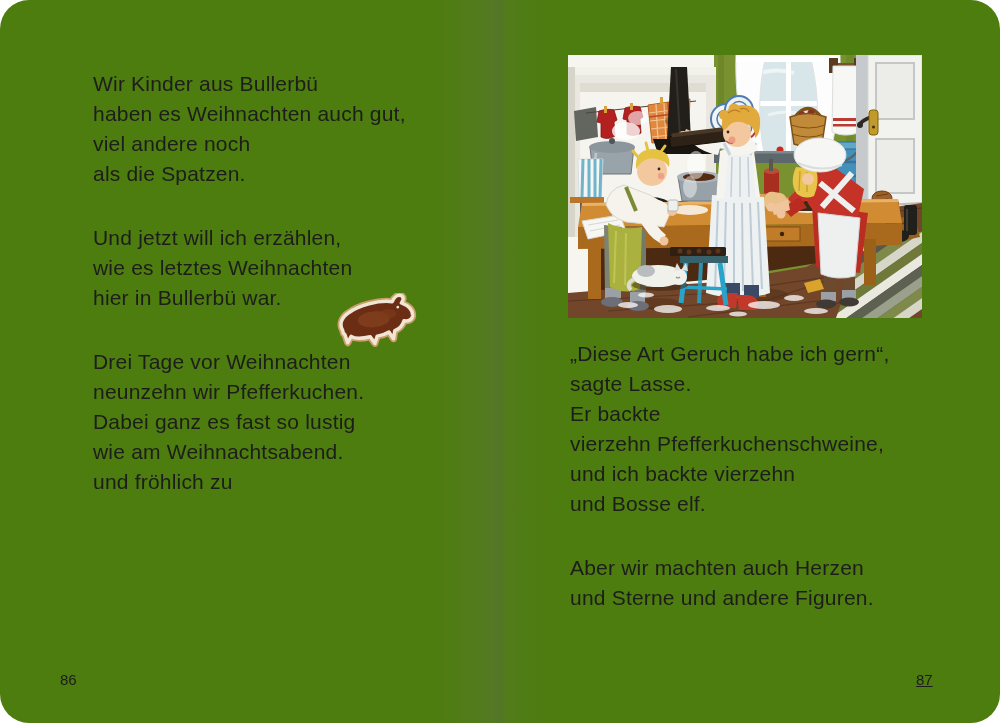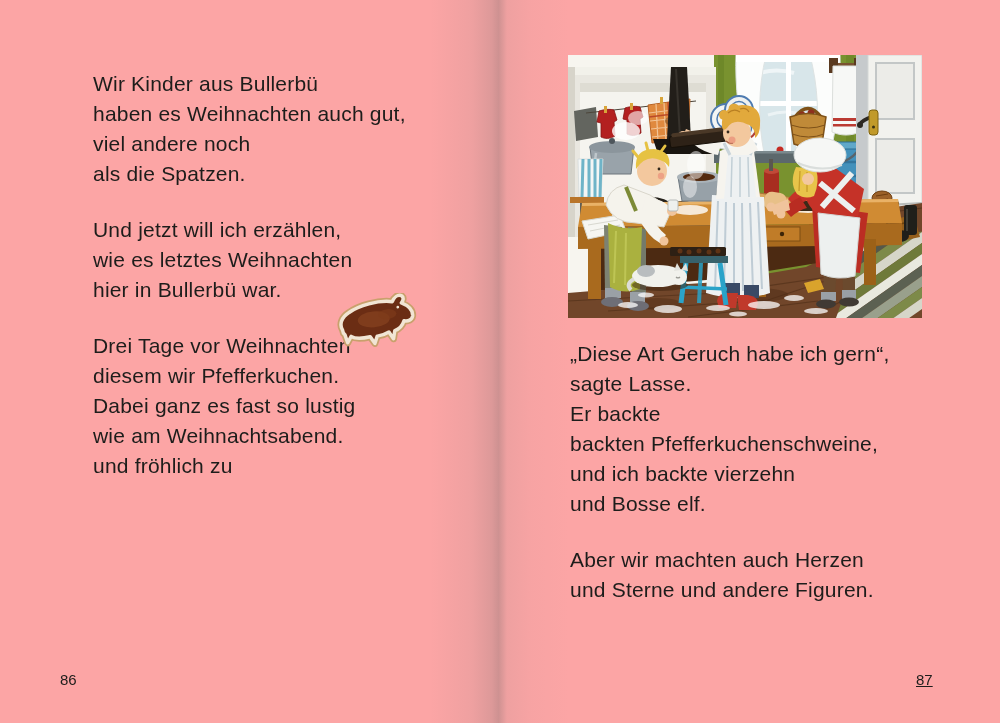--- a/index.html
+++ b/index.html
@@ -1,35 +1,35 @@
 <!DOCTYPE html>
 <html><head>
 <meta charset="utf-8">
 <style>
   html,body{margin:0;padding:0;}
   body{
     width:1000px;height:723px;position:relative;overflow:hidden;
     background:#ffffff;
     font-family:"Liberation Sans","DejaVu Sans",sans-serif;
   }
-  .spread{position:absolute;inset:0;background:#fca5a5;}
+  .spread{position:absolute;inset:0;background:#4d7c0f;border-radius:29px;}
   .gutter{
     position:absolute;top:0;left:430px;width:140px;height:723px;
     background:linear-gradient(to right,
       rgba(120,120,120,0) 0%,
       rgba(120,120,120,0.10) 30%,
       rgba(110,110,110,0.22) 44%,
       rgba(100,100,100,0.30) 49%,
       rgba(120,120,120,0.10) 55%,
       rgba(120,120,120,0.04) 72%,
       rgba(120,120,120,0) 100%);
     pointer-events:none;
   }
   .textblock{position:absolute;color:#1d1d1b;font-size:21px;line-height:30px;letter-spacing:0.2px;}
-  .para + .para{margin-top:26px;}
+  .para + .para{margin-top:34px;}
   .line{white-space:nowrap;}
   .pagenum{position:absolute;color:#1d1d1b;font-size:15px;line-height:30px;}
   .illust{position:absolute;}
 </style>
 </head>
 <body>
 
 <div class="spread">
 
   <section>
@@ -40,21 +40,21 @@
         <div class="line">viel andere noch</div>
         <div class="line">als die Spatzen.</div>
       </div>
       <div class="para">
         <div class="line">Und jetzt will ich erzählen,</div>
         <div class="line">wie es letztes Weihnachten</div>
         <div class="line">hier in Bullerbü war.</div>
       </div>
       <div class="para">
         <div class="line">Drei Tage vor Weihnachten</div>
-        <div class="line">diesem wir Pfefferkuchen.</div>
+        <div class="line">neunzehn wir Pfefferkuchen.</div>
         <div class="line">Dabei ganz es fast so lustig</div>
         <div class="line">wie am Weihnachtsabend.</div>
         <div class="line">und fröhlich zu</div>
       </div>
     </div>
 
     <svg class="illust" style="left:336px;top:293px;" width="84" height="58" viewBox="0 0 84 58" role="img">
       <g transform="rotate(-5 42 29)">
         <path d="M6,34 C3,28 6,21 14,17 C24,11 44,7 58,10 C60,6 64,3 68,5 C70,7 69,10 67,12 C73,15 78,20 77,26 C76,30 72,31 68,30 C66,35 62,38 58,39 L56,47 L52,40 C48,42 44,43 40,43 L37,50 L33,43 C26,44 18,44 14,41 L10,47 L8,39 C6,37 6,36 6,34 Z" fill="none" stroke="#c9a06c" stroke-width="7" stroke-linejoin="round"></path>
         <path d="M6,34 C3,28 6,21 14,17 C24,11 44,7 58,10 C60,6 64,3 68,5 C70,7 69,10 67,12 C73,15 78,20 77,26 C76,30 72,31 68,30 C66,35 62,38 58,39 L56,47 L52,40 C48,42 44,43 40,43 L37,50 L33,43 C26,44 18,44 14,41 L10,47 L8,39 C6,37 6,36 6,34 Z" fill="#6b2d14" stroke="#f1e5d4" stroke-width="3.5" stroke-linejoin="round"></path>
@@ -410,21 +410,21 @@
 
       <ellipse cx="128" cy="110" rx="9" ry="14" fill="#ffffff" opacity="0.5"></ellipse>
       <ellipse cx="122" cy="132" rx="7" ry="11" fill="#ffffff" opacity="0.45"></ellipse>
     </svg>
 
     <div class="textblock" style="left:570px;top:339px;">
       <div class="para">
         <div class="line">„Diese Art Geruch habe ich gern“,</div>
         <div class="line">sagte Lasse.</div>
         <div class="line">Er backte</div>
-        <div class="line">backten Pfefferkuchenschweine,</div>
+        <div class="line">vierzehn Pfefferkuchenschweine,</div>
         <div class="line">und ich backte vierzehn</div>
         <div class="line">und Bosse elf.</div>
       </div>
       <div class="para">
         <div class="line">Aber wir machten auch Herzen</div>
         <div class="line">und Sterne und andere Figuren.</div>
       </div>
     </div>
 
     <div class="pagenum" style="left:916px;top:665px;text-decoration:underline;">87</div>

